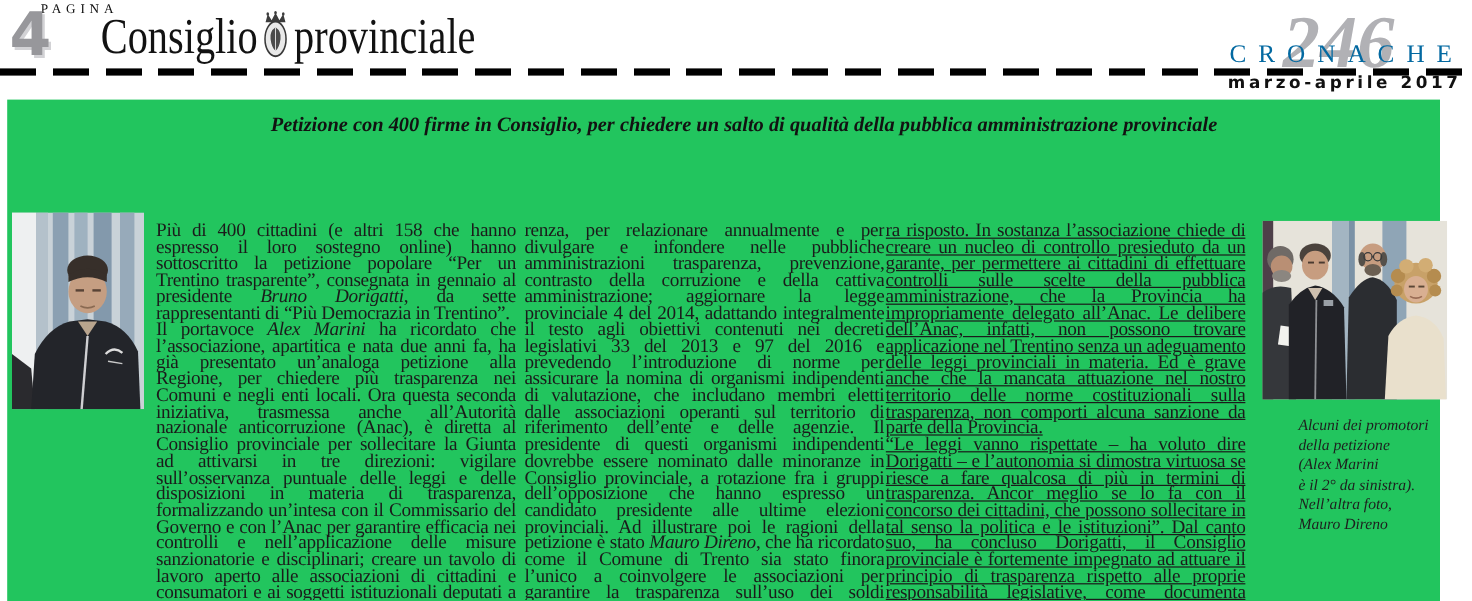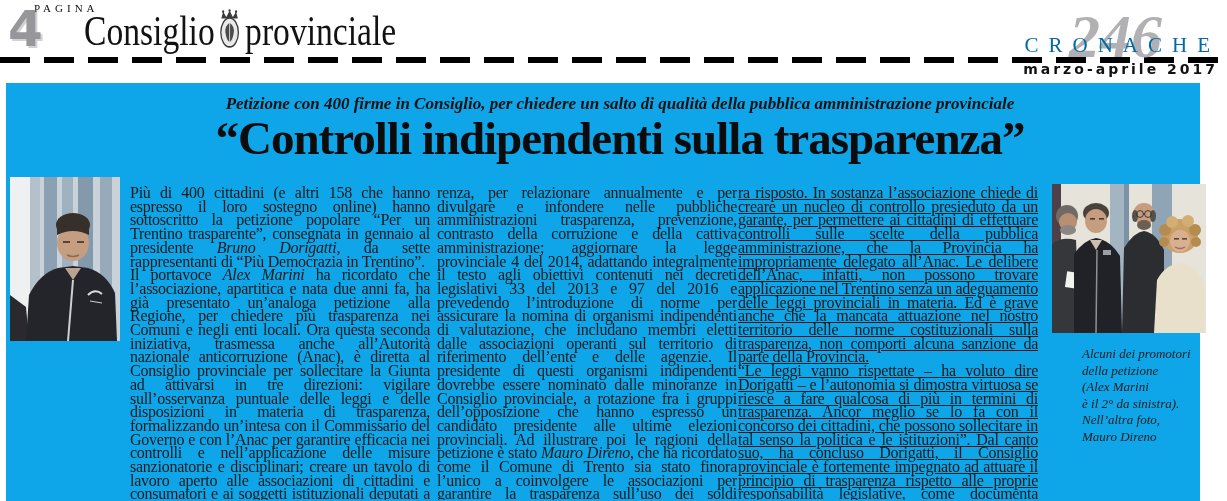--- a/index.html
+++ b/index.html
@@ -34,21 +34,21 @@
   }
   .issue-date{
     position:absolute;right:2px;top:44px;font-family:"DejaVu Sans",sans-serif;
     font-size:14px;font-weight:bold;letter-spacing:3px;color:#111;z-index:2;
   }
   .dashed-divider{
     position:absolute;left:0;top:57px;width:1227px;height:6px;
     background:repeating-linear-gradient(90deg,#000 0 30px,transparent 30px 44px);
   }
   
-  .panel{position:absolute;left:6px;top:83px;width:1194px;height:418px;background:#0ea5e9;}
+  .panel{position:absolute;left:6px;top:83px;width:1194px;height:418px;background:#22c55e;}
   .kicker{
     position:absolute;left:124px;top:11px;width:980px;text-align:center;
     font-size:17px;font-weight:bold;font-style:italic;color:#121212;
   }
   .headline{
     position:absolute;left:104px;top:28px;width:1020px;margin:0;text-align:center;
     font-size:47px;font-weight:bold;letter-spacing:-1px;color:#0c0c0c;line-height:1.15;
   }
   .col{
     position:absolute;top:103px;width:300px;height:314px;overflow:hidden;
@@ -97,21 +97,20 @@
       <span class="issue-number">246</span>
       <span class="magazine-title">CRONACHE</span>
       <span class="issue-date">marzo-aprile 2017</span>
     </div>
   </header>
 
   <div class="dashed-divider"></div>
 
   <section class="panel">
     <div class="kicker">Petizione con 400 firme in Consiglio, per chiedere un salto di qualità della pubblica amministrazione provinciale</div>
-    <h1 class="headline">“Controlli indipendenti sulla trasparenza”</h1>
 
     <div class="col col1">
         <p>Più di 400 cittadini (e altri 158 che hanno espresso il loro sostegno online) hanno sottoscritto la petizione popolare “Per un Trentino trasparente”, consegnata in gennaio al presidente <i>Bruno Dorigatti</i>, da sette rappresentanti di “Più Democrazia in Trentino”.</p>
         <p>Il portavoce <i>Alex Marini</i> ha ricordato che l’associazione, apartitica e nata due anni fa, ha già presentato un’analoga petizione alla Regione, per chiedere più trasparenza nei Comuni e negli enti locali. Ora questa seconda iniziativa, trasmessa anche all’Autorità nazionale anticorruzione (Anac), è diretta al Consiglio provinciale per sollecitare la Giunta ad attivarsi in tre direzioni: vigilare sull’osservanza puntuale delle leggi e delle disposizioni in materia di trasparenza, formalizzando un’intesa con il Commissario del Governo e con l’Anac per garantire efficacia nei controlli e nell’applicazione delle misure sanzionatorie e disciplinari; creare un tavolo di lavoro aperto alle associazioni di cittadini e consumatori e ai soggetti istituzionali deputati a difendere i diritti dei cittadini, per agevolare il controllo in materia di traspa-</p>
       </div>
     <div class="col col2">
         <p>renza, per relazionare annualmente e per divulgare e infondere nelle pubbliche amministrazioni trasparenza, prevenzione, contrasto della corruzione e della cattiva amministrazione; aggiornare la legge provinciale 4 del 2014, adattando integralmente il testo agli obiettivi contenuti nei decreti legislativi 33 del 2013 e 97 del 2016 e prevedendo l’introduzione di norme per assicurare la nomina di organismi indipendenti di valutazione, che includano membri eletti dalle associazioni operanti sul territorio di riferimento dell’ente e delle agenzie. Il presidente di questi organismi indipendenti dovrebbe essere nominato dalle minoranze in Consiglio provinciale, a rotazione fra i gruppi dell’opposizione che hanno espresso un candidato presidente alle ultime elezioni provinciali. Ad illustrare poi le ragioni della petizione è stato <i>Mauro Direno</i>, che ha ricordato come il Comune di Trento sia stato finora l’unico a coinvolgere le associazioni per garantire la trasparenza sull’uso dei soldi pubblici; la Provincia invece, invitata con le sue società partecipate ad attuare questo principio costituzionale, non ha anco-</p>
       </div>
     <div class="col col3">
         <p>ra risposto. In sostanza l’associazione chiede di creare un nucleo di controllo presieduto da un garante, per permettere ai cittadini di effettuare controlli sulle scelte della pubblica amministrazione, che la Provincia ha impropriamente delegato all’Anac. Le delibere dell’Anac, infatti, non possono trovare applicazione nel Trentino senza un adeguamento delle leggi provinciali in materia. Ed è grave anche che la mancata attuazione nel nostro territorio delle norme costituzionali sulla trasparenza, non comporti alcuna sanzione da parte della Provincia.</p>

